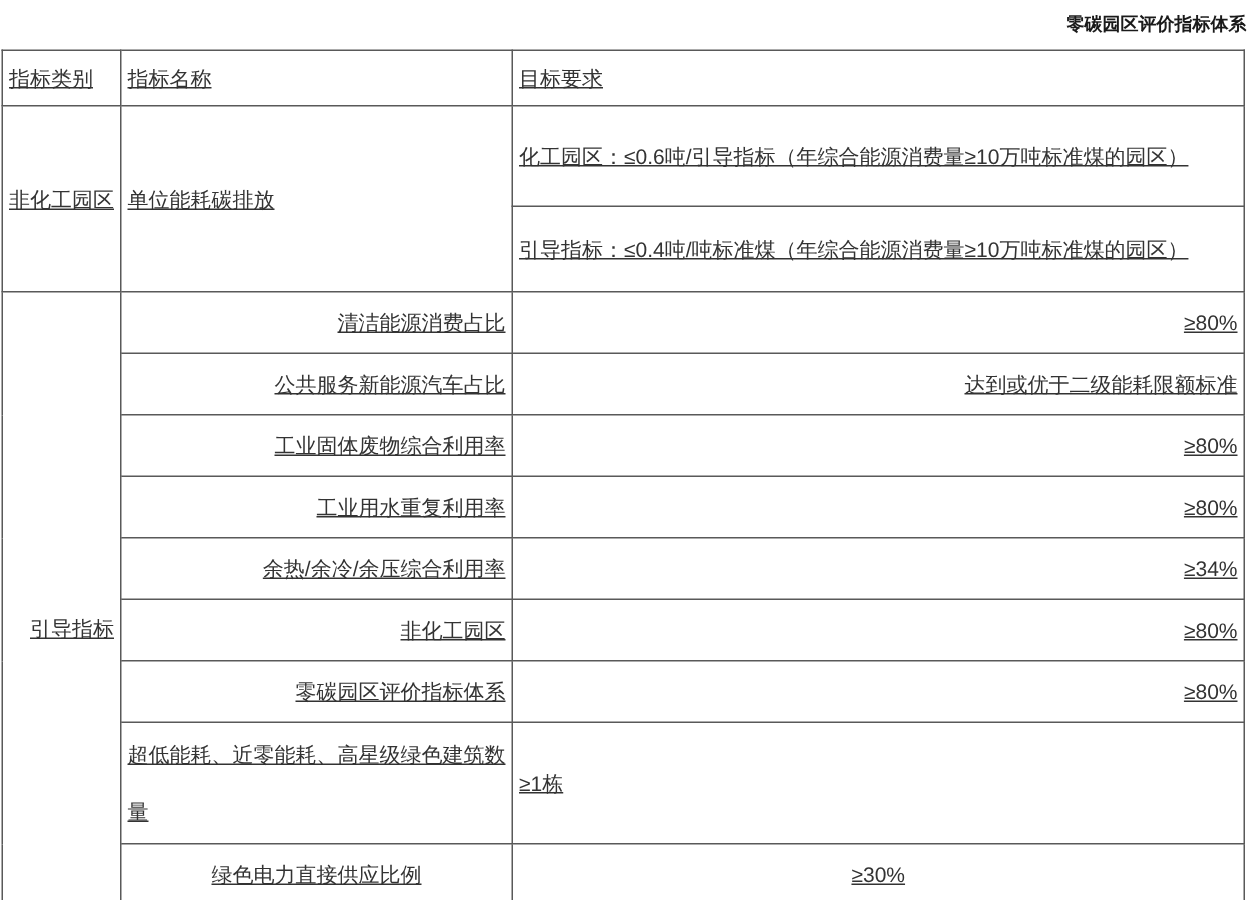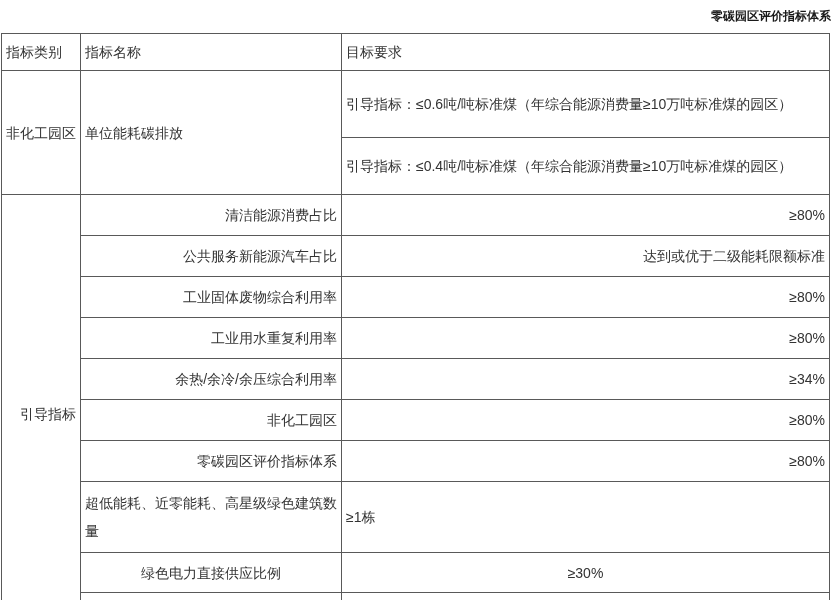--- a/index.html
+++ b/index.html
@@ -34,26 +34,27 @@
   table.indicator-table td {
     border: 1px solid #595959;
     font-size: 14px;
     color: #333333;
     padding: 2px 4px;
     vertical-align: middle;
     text-align: left;
     line-height: 30px;
     overflow: hidden;
     word-break: break-all;
+    text-decoration: underline;
   }
   tr.row-header td   { height: 32px; }
   tr.row-core-a td   { height: 62px; }
   tr.row-core-b td   { height: 52px; }
   tr.row-guide td    { height: 36px; text-align: right; }
-  tr.row-guide-tall td { height: 66px; line-height: 28px; }
+  tr.row-guide-tall td { height: 66px; line-height: 38px; }
   tr.row-guide-s td  { height: 35px; text-align: center; }
 </style>
 </head>
 <body>
 
 <div class="page">
 
   <div class="title">零碳园区评价指标体系</div>
 
   <table class="indicator-table">
@@ -66,21 +67,21 @@
     <tbody>
         <tr class="row-header">
       <td>指标类别</td>
       <td>指标名称</td>
       <td>目标要求</td>
     </tr>
 
     <tr class="row-core-a">
       <td rowspan="2">非化工园区</td>
       <td rowspan="2">单位能耗碳排放</td>
-      <td>引导指标：≤0.6吨/吨标准煤（年综合能源消费量≥10万吨标准煤的园区）</td>
+      <td>化工园区：≤0.6吨/引导指标（年综合能源消费量≥10万吨标准煤的园区）</td>
     </tr>
     <tr class="row-core-b">
       <td>引导指标：≤0.4吨/吨标准煤（年综合能源消费量≥10万吨标准煤的园区）</td>
     </tr>
 
     <tr class="row-guide">
       <td rowspan="10">引导指标</td>
       <td>清洁能源消费占比</td>
       <td>≥80%</td>
     </tr>

